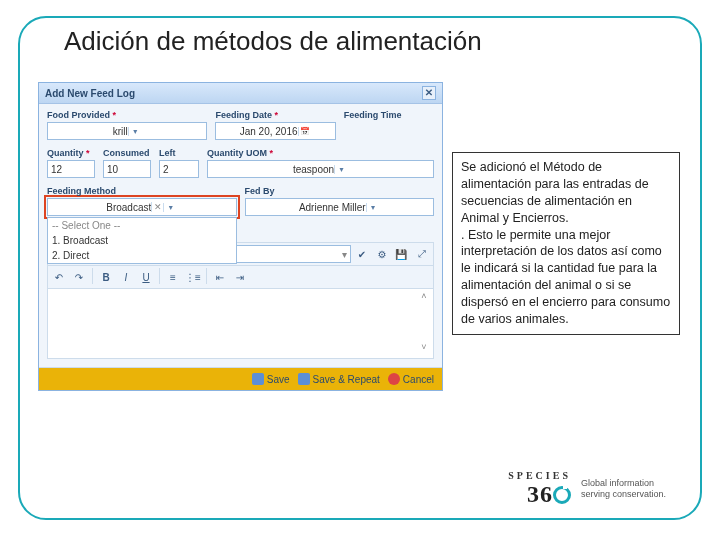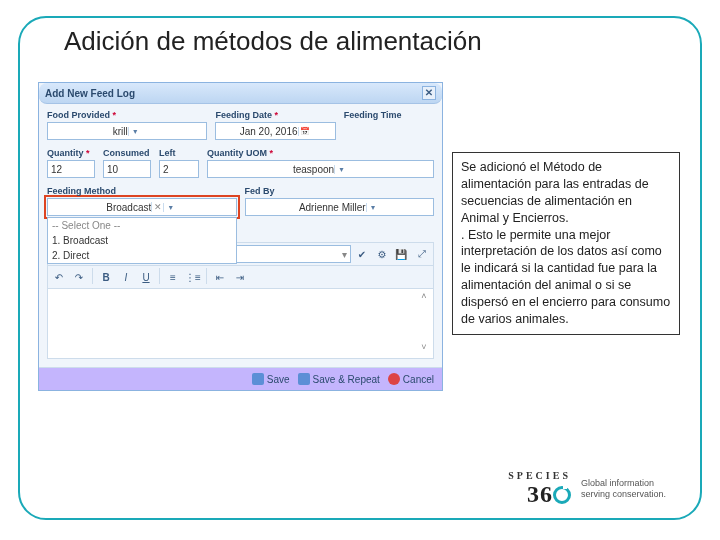--- a/index.html
+++ b/index.html
@@ -35,21 +35,20 @@
   }
   .dlg-header {
     background: linear-gradient(#d8e8fb, #bdd6f2);
     padding: 3px 6px;
     display: flex;
     justify-content: space-between;
     align-items: center;
     border-bottom: 1px solid #a5c3e6;
     font-weight: bold;
     color: #2b4a6e;
-    border-radius: 8px;
   }
   .dlg-header .x {
     width: 14px; height: 14px;
     background: #e8f0fa;
     border: 1px solid #8bb3e0;
     text-align: center;
     line-height: 12px;
     font-size: 10px;
     color: #3b5c82;
     cursor: pointer;
@@ -156,21 +155,21 @@
     text-align: center;
   }
   .note-area .scroll-up { top: 2px; }
   .note-area .scroll-down { bottom: 2px; }
   .dlg-footer {
     display: flex;
     justify-content: flex-end;
     gap: 8px;
     padding: 5px 8px;
     border-top: 1px solid #cddceb;
-    background: #c4b5fd;
+    background: #eab308;
   }
   .dlg-footer .btn {
     display: flex; align-items: center; gap: 3px;
     font-size: 10px;
     color: #2b4a6e;
     cursor: pointer;
   }
   .dlg-footer .btn .ico {
     width: 12px; height: 12px;
     display: inline-block;

